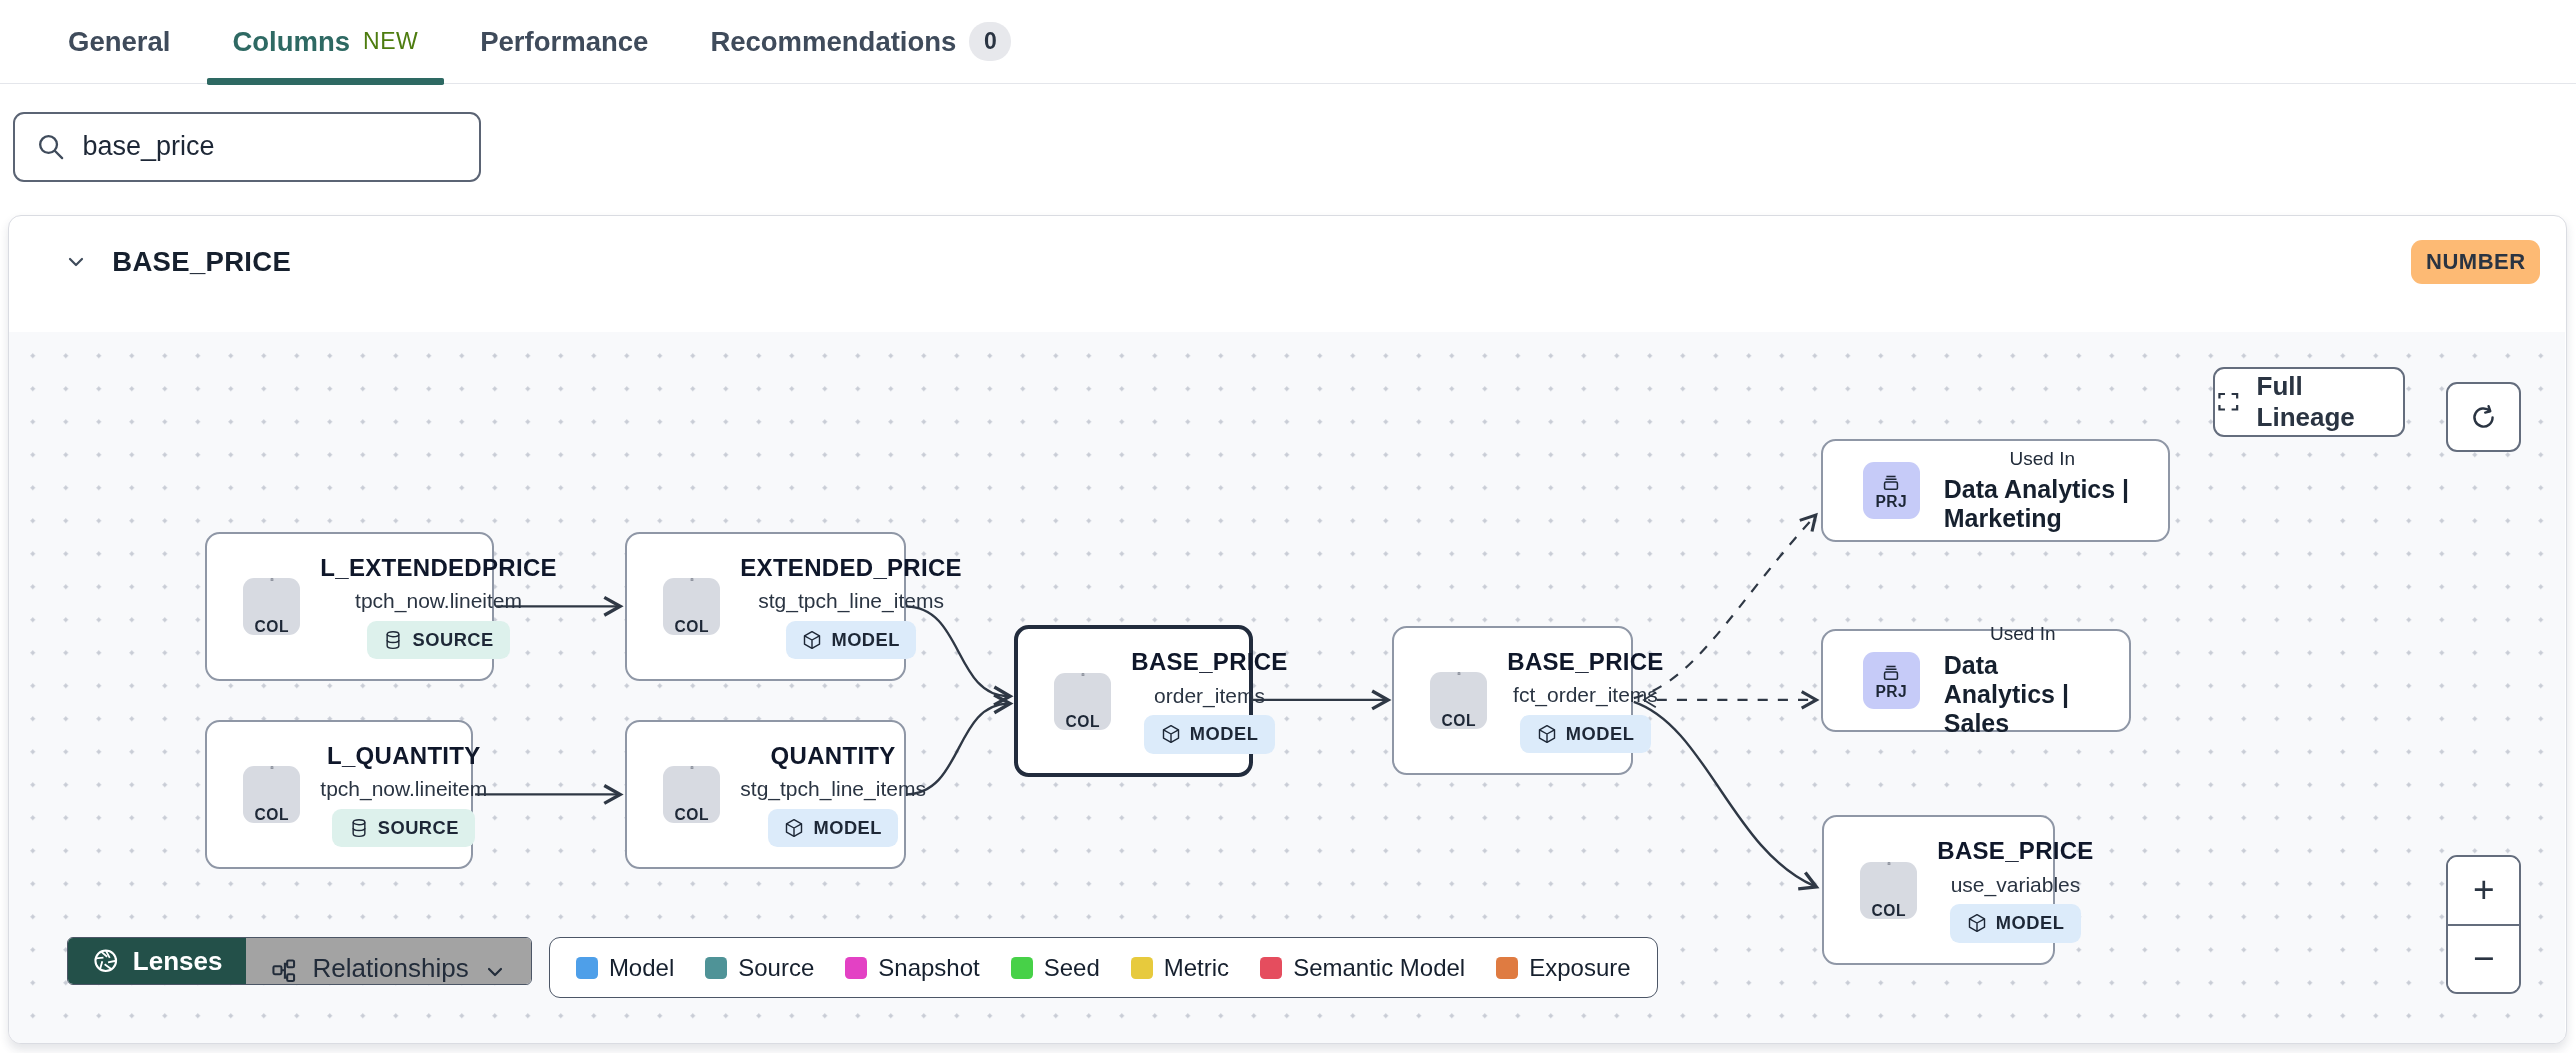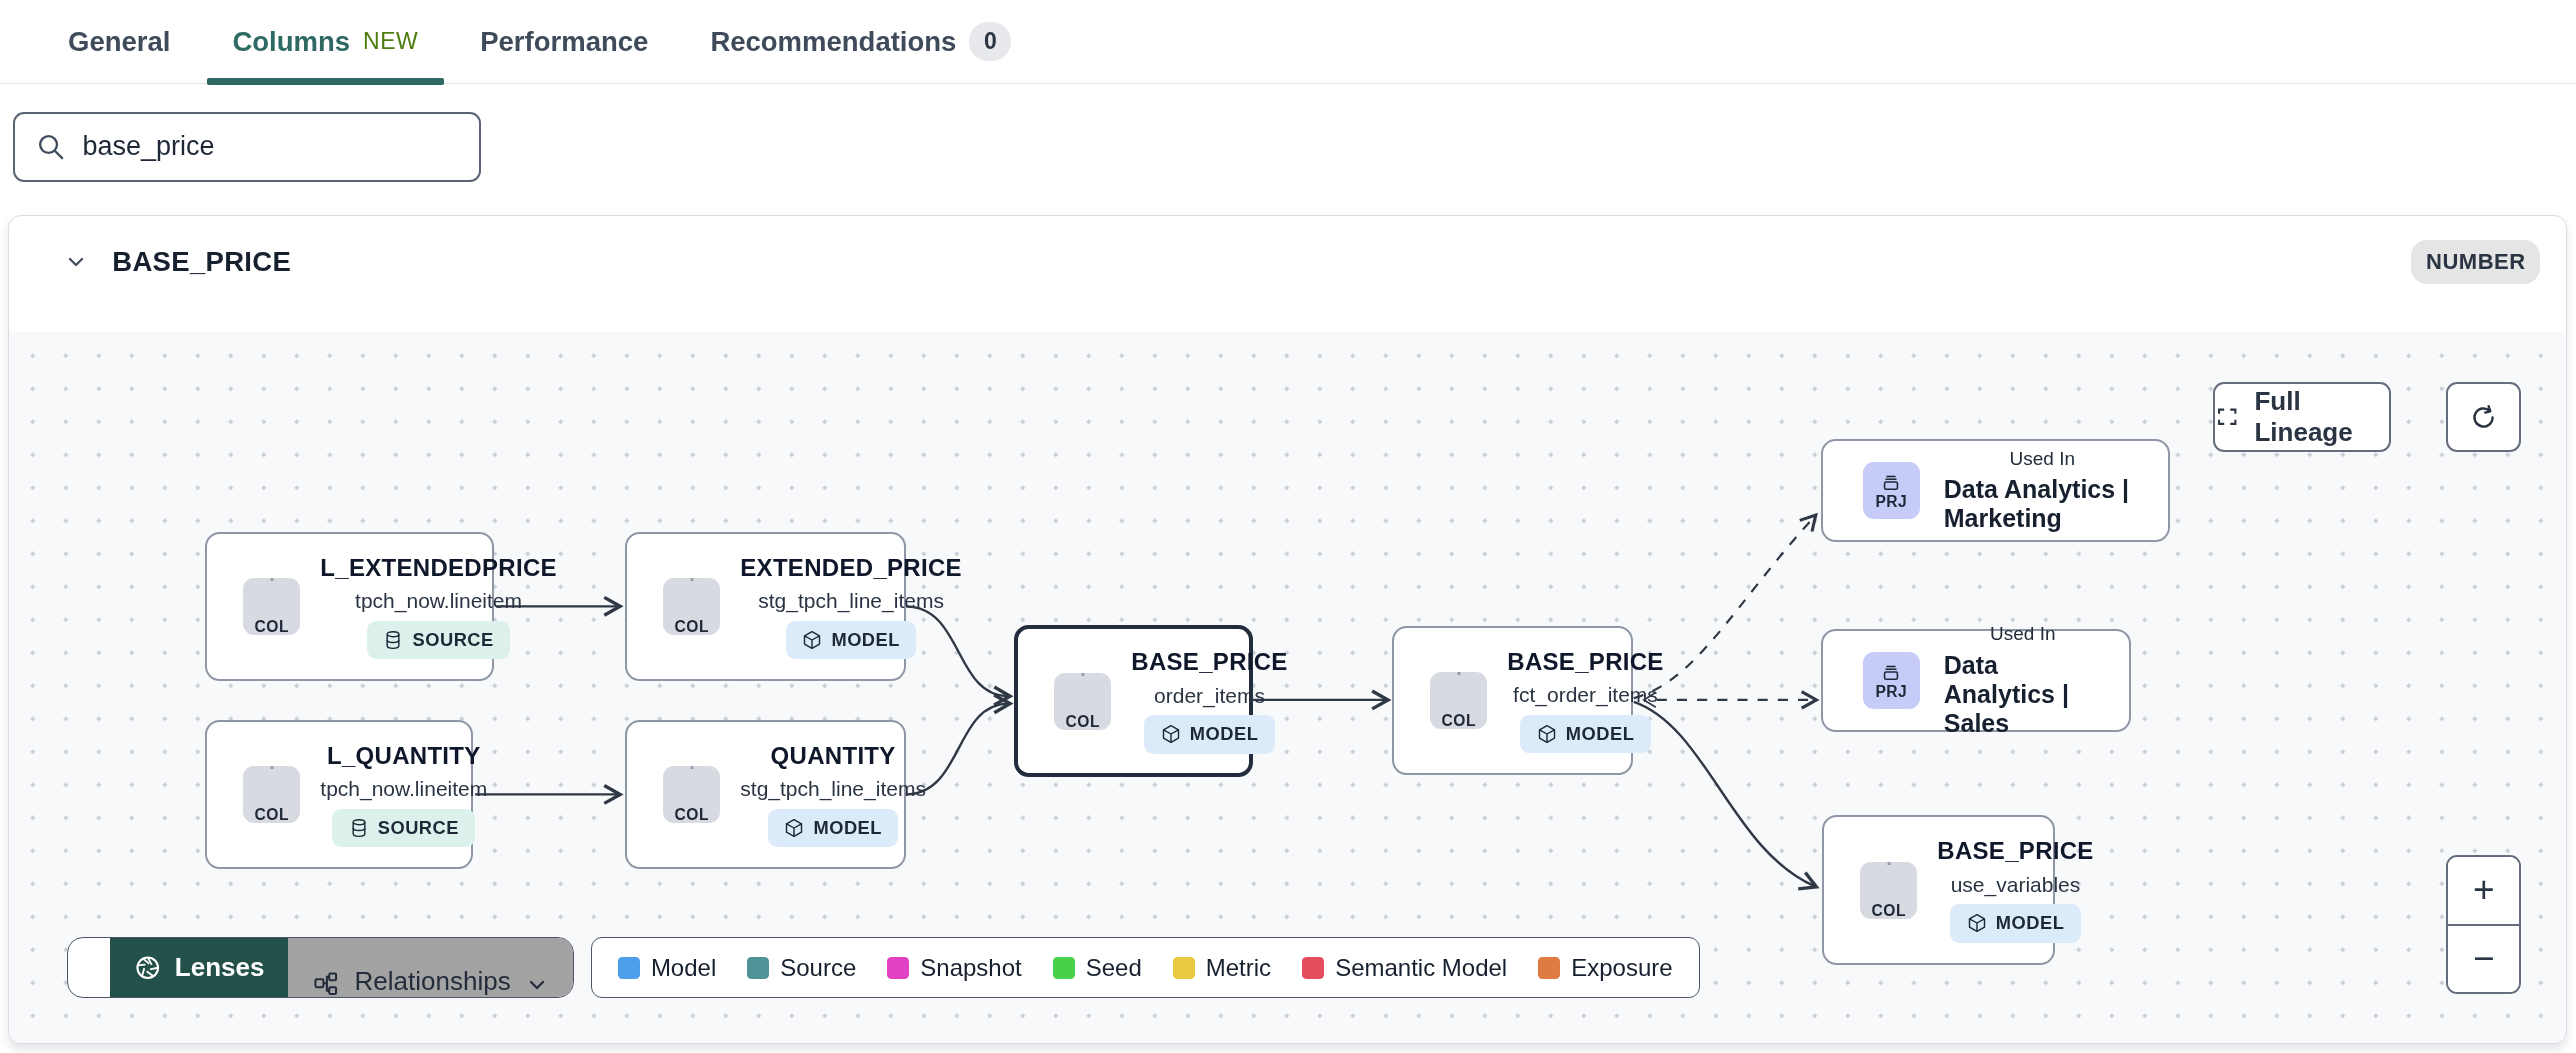--- a/index.html
+++ b/index.html
@@ -16,21 +16,21 @@
 
   
   .search-row { padding:27.5px 0 0 13px; }
   .search-box { width:468px; height:70px; border:2.3px solid #5b6474; border-radius:11px; background:#fff; display:flex; align-items:center; gap:16.5px; padding:0 20px; }
   .search-input { border:none; outline:none; flex:1; font-size:27px; color:#1d2736; font-family:inherit; background:transparent; }
 
   
   .panel { position:absolute; left:8.3px; top:215px; width:2559px; height:829px; background:#fff; border:1.8px solid #dadce2; border-radius:13px; box-shadow:0 5.5px 9.2px rgba(35,45,65,.12); overflow:hidden; }
   .panel-header { display:flex; align-items:center; gap:24px; padding:24px 26px 0 55px; }
   .panel-title { font-size:27.5px; font-weight:700; color:#16202e; letter-spacing:0.3px; }
-  .type-badge { margin-left:auto; background:#e5e5e5; color:#2a3442; font-size:22px; font-weight:600; border-radius:16px; padding:9.2px 14.7px; letter-spacing:0.5px; }
+  .type-badge { margin-left:auto; background:#fdba74; color:#2a3442; font-size:22px; font-weight:600; border-radius:11px; padding:9.2px 14.7px; letter-spacing:0.5px; }
   .panel-desc { padding:20px 26px 18.3px 44px; font-size:26px; color:#1d2736; }
 
   
   .canvas { position:absolute; left:0; top:116px; width:2556px; height:712px;
     background-color:#f8f9fb;
     background-image:radial-gradient(#c9cdd6 2px, transparent 2.1px);
     background-size:33px 33px; background-position:7.3px 7.3px; }
   .edges { position:absolute; left:0; top:0; }
 
   
@@ -46,28 +46,28 @@
   .pill { display:flex; align-items:center; gap:9.2px; font-size:18.3px; font-weight:700; color:#1d2736; border-radius:9.2px; padding:8.3px 16.5px; letter-spacing:0.5px; }
   .pill.source { background:#ddf1ec; }
   .pill.model { background:#dcebfa; }
   .node.prj-node { gap:24px; padding:0 27.5px; }
   .node.prj-node .node-body { align-items:center; gap:5.5px; }
   .used-in { font-size:19px; color:#222c3a; }
   .prj-title { font-size:25px; font-weight:600; color:#16202e; }
 
   
   .btn { background:#fff; border:2.3px solid #646d7d; border-radius:11px; display:flex; align-items:center; justify-content:center; gap:14.7px; font-size:26px; font-weight:600; color:#2a3442; cursor:pointer; }
-  .full-lineage { position:absolute; left:2204px; top:50px; width:178px; height:70px; }
+  .full-lineage { position:absolute; left:2204px; top:35px; width:192px; height:70px; }
   .refresh-btn { position:absolute; left:2437px; top:50px; width:75px; height:70px; }
   .zoomer { position:absolute; left:2437px; top:523px; width:75px; height:139px; border:2.3px solid #646d7d; border-radius:11px; background:#fff; display:flex; flex-direction:column; overflow:hidden; }
   .zoomer .zbtn { flex:1; display:flex; align-items:center; justify-content:center; font-size:37px; font-weight:500; color:#2a3442; cursor:pointer; background:#fff; border:none; }
   .zoomer .zbtn:first-child { border-bottom:2.3px solid #646d7d; }
 
   .bottom-left { position:absolute; left:58px; top:605px; display:flex; gap:16.5px; }
-  .lens-group { display:flex; height:61px; border:1.8px solid #4c5666; border-radius:16px; overflow:hidden; background:#fff;padding-left:42px; }
+  .lens-group { display:flex; height:48px; border:1.8px solid #4c5666; border-radius:6px; overflow:hidden; background:#fff; }
   .lens-btn { display:flex; align-items:center; gap:13px; background:#235049; color:#fff; font-size:26px; font-weight:600; padding:0 24px; cursor:pointer; }
   .rel-btn { display:flex; align-items:flex-end; gap:14.7px; background:#a3a3a3; color:#222c3a; font-size:26px; font-weight:400; padding:0 24px; cursor:pointer; }
   .legend { display:flex; align-items:center; gap:31px; height:61px; border:1.8px solid #4c5666; border-radius:11px; background:#fff; padding:0 26px; }
   .legend-item { display:flex; align-items:center; gap:11px; font-size:24px; color:#16202e; }
   .swatch { width:22px; height:22px; border-radius:4.6px; flex:0 0 auto; }
 </style>
 </head>
 <body>
 
 <nav class="tabbar">

